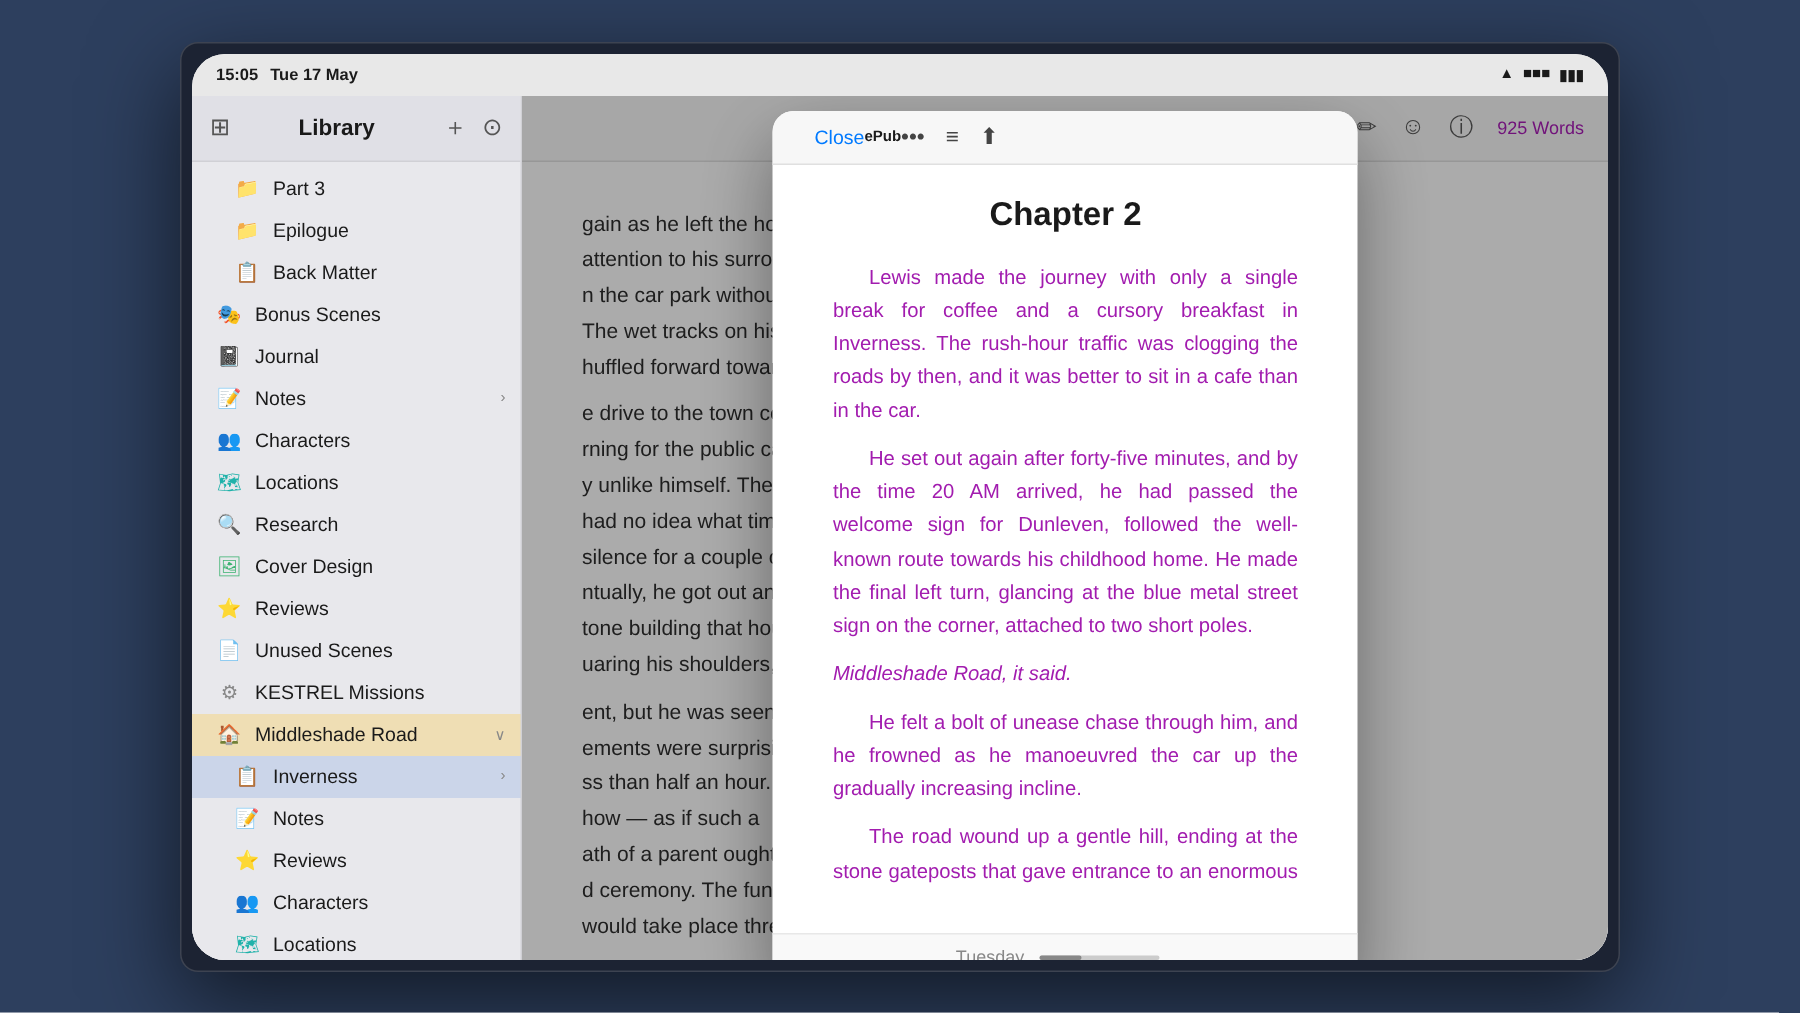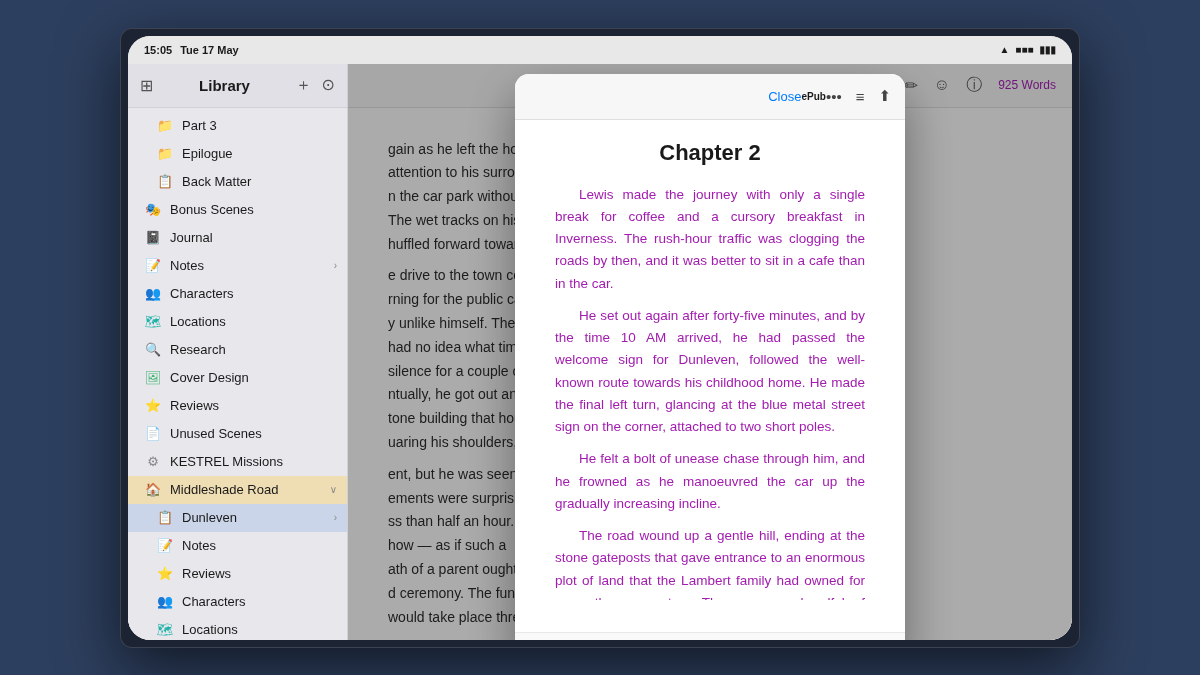--- a/index.html
+++ b/index.html
@@ -204,27 +204,27 @@
       width: 390px;
       background: #ffffff;
       border-radius: 14px;
       box-shadow: 0 20px 50px rgba(0,0,0,0.4);
       overflow: hidden;
       display: flex;
       flex-direction: column;
     }
 
     .epub-toolbar {
-      height: 46px;
+      height: 36px;
       background: #f7f7f7;
       border-bottom: 1px solid #e0e0e0;
       display: flex;
       align-items: center;
-      padding: 0 14px;
-      justify-content: flex-end;
+      padding: 0 28px;
+      justify-content: flex-start;
     }
 
     .epub-close-btn {
       font-size: 13px;
       color: #007AFF;
       cursor: pointer;
       font-weight: 400;
     }
 
     .epub-title-label {
@@ -408,21 +408,21 @@
           </div>
 
           <div class="sidebar-item highlighted">
             <span class="item-icon icon-red">🏠</span>
             <span class="item-label">Middleshade Road</span>
             <span class="chevron">∨</span>
           </div>
 
           <div class="sidebar-item indent-1 active">
             <span class="item-icon icon-gray">📋</span>
-            <span class="item-label">Dunleven</span>
+            <span class="item-label">Inverness</span>
             <span class="chevron">›</span>
           </div>
           <div class="sidebar-item indent-1">
             <span class="item-icon icon-yellow">📝</span>
             <span class="item-label">Notes</span>
           </div>
           <div class="sidebar-item indent-1">
             <span class="item-icon icon-yellow">⭐</span>
             <span class="item-label">Reviews</span>
           </div>
@@ -466,22 +466,23 @@
                 <span class="epub-toolbar-icon">≡</span>
                 <span class="epub-toolbar-icon">⬆</span>
               </div>
             </div>
 
             <div class="epub-content">
               <div class="epub-chapter-title">Chapter 2</div>
 
               <p class="epub-paragraph indent">Lewis made the journey with only a single break for coffee and a cursory breakfast in Inverness. The rush-hour traffic was clogging the roads by then, and it was better to sit in a cafe than in the car.</p>
 
-              <p class="epub-paragraph indent">He set out again after forty-five minutes, and by the time 10 AM arrived, he had passed the welcome sign for Dunleven, followed the well-known route towards his childhood home. He made the final left turn, glancing at the blue metal street sign on the corner, attached to two short poles.</p>
-
+              <p class="epub-paragraph indent">He set out again after forty-five minutes, and by the time 20 AM arrived, he had passed the welcome sign for Dunleven, followed the well-known route towards his childhood home. He made the final left turn, glancing at the blue metal street sign on the corner, attached to two short poles.</p>
+
+              <p class="epub-paragraph italic">Middleshade Road, it said.</p>
 
               <p class="epub-paragraph indent">He felt a bolt of unease chase through him, and he frowned as he manoeuvred the car up the gradually increasing incline.</p>
 
               <p class="epub-paragraph indent">The road wound up a gentle hill, ending at the stone gateposts that gave entrance to an enormous plot of land that the Lambert family had owned for more than a century. There were a handful of smaller houses clustered around the very bottom of the road, where Lewis had turned from the main thoroughfare, but most of the up-hill stretch was simply walled private land belonging to the estate further up.</p>
 
             </div>
 
             <div class="epub-footer">
               <span class="epub-day-label">Tuesday</span>
               <div class="epub-progress-bar">

